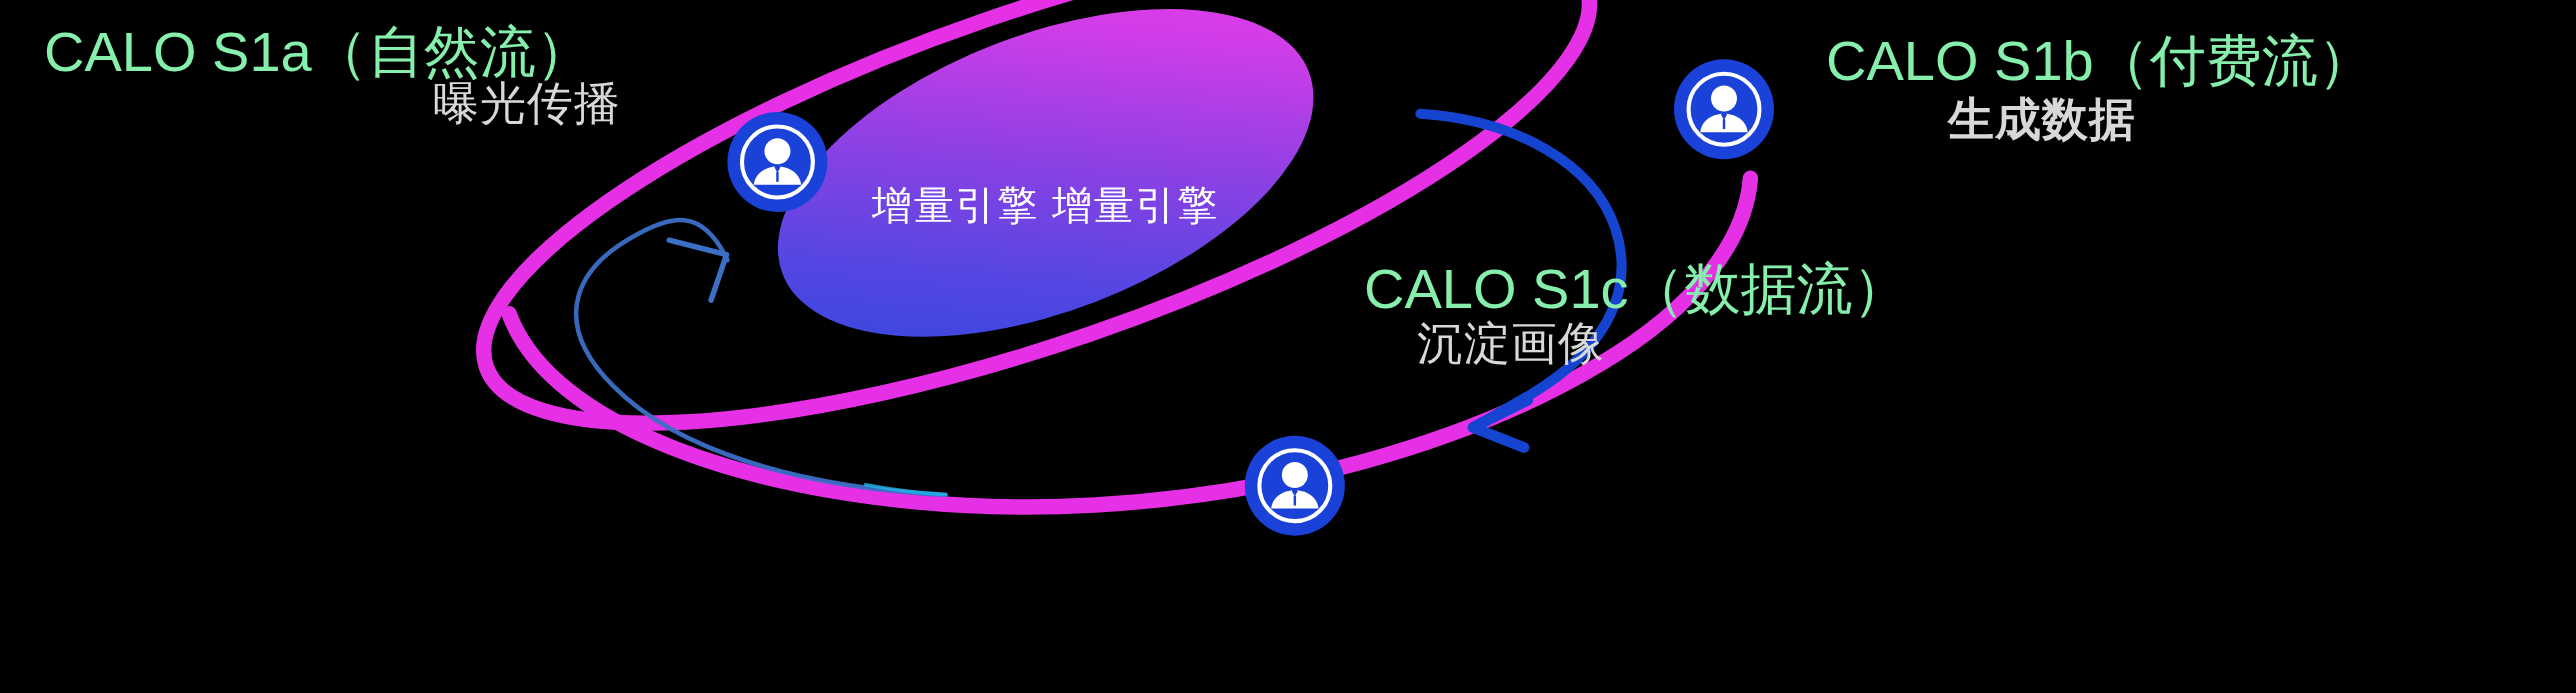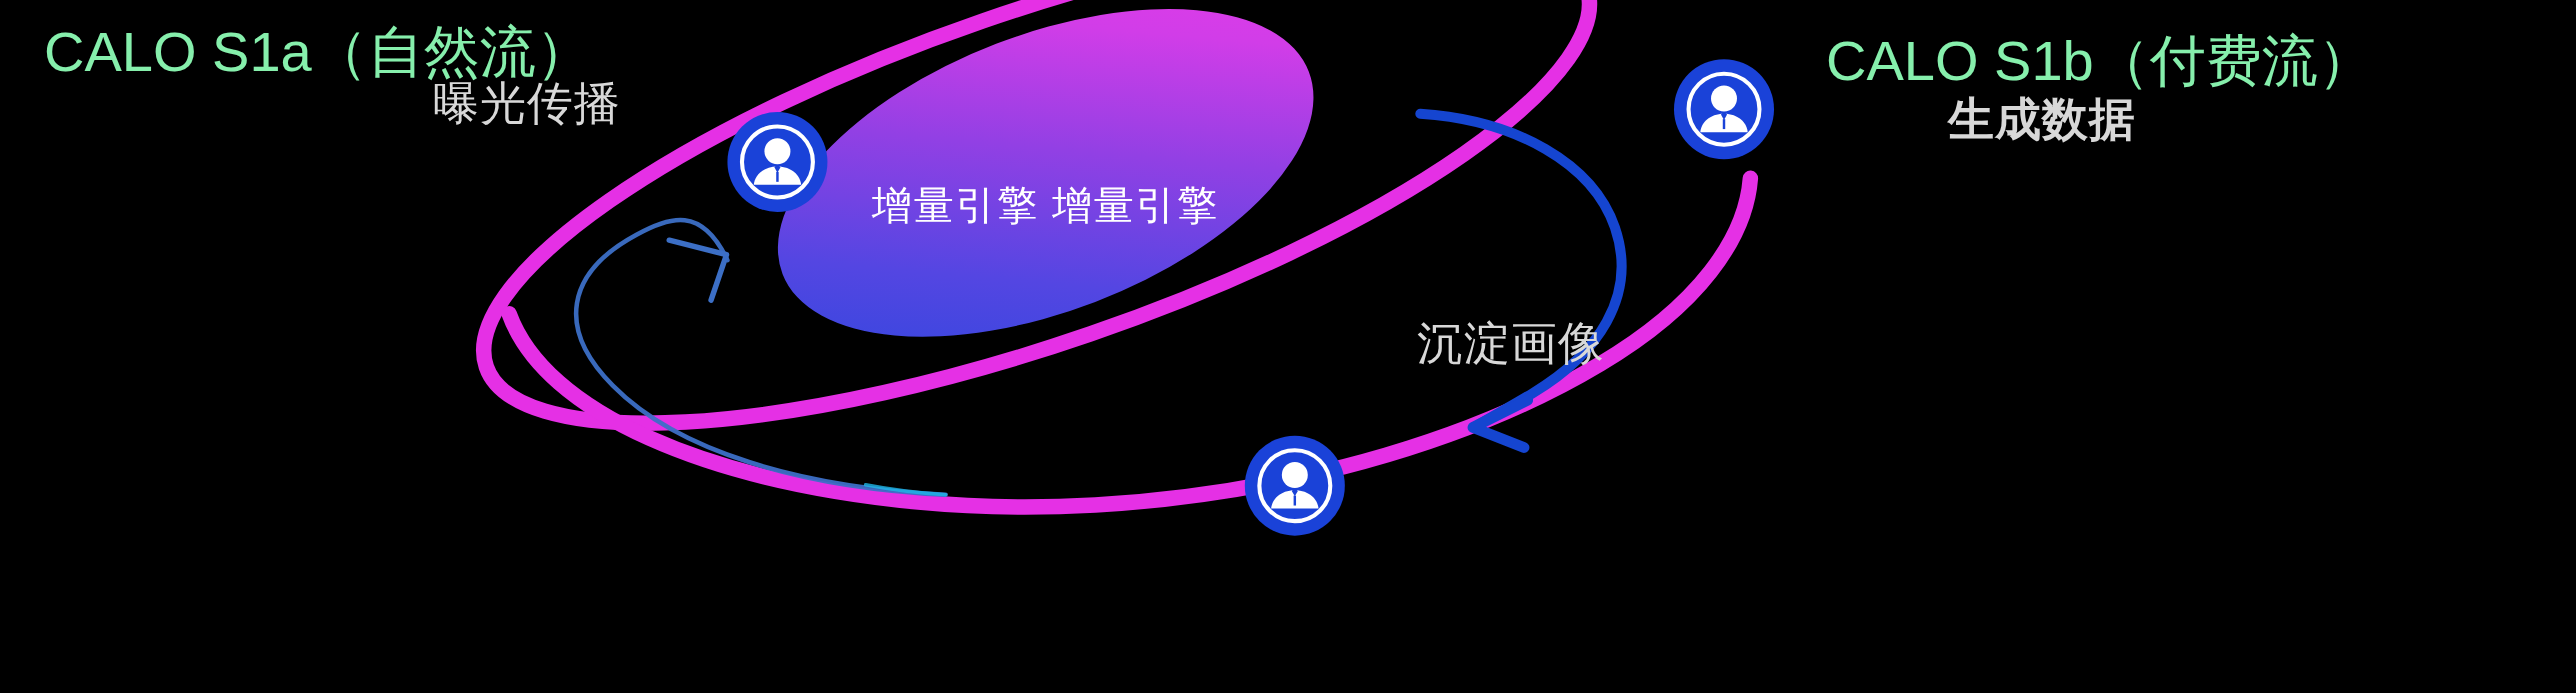--- a/index.html
+++ b/index.html
@@ -111,16 +111,17 @@
   </svg>
 
   <div class="center-title" id="c-sub" style="left: 0px; width: 2091px; top: 178px;">增量引擎  增量引擎</div>
 
   <div class="lbl lbl-blue" id="lbl-s1a">CALO S1a（自然流）</div>
   <div class="lbl lbl-gray" id="sub-s1a">曝光传播</div>
 
   <div class="lbl lbl-blue" id="lbl-s1b">CALO S1b（付费流）</div>
   <div class="lbl lbl-gray" id="sub-s1b">生成数据</div>
 
+  <div class="lbl lbl-blue" id="lbl-s1c">CALO S1c（数据流）</div>
   <div class="lbl lbl-gray" id="sub-s1c">沉淀画像</div>
 
 </div>
 
 
 </body></html>

